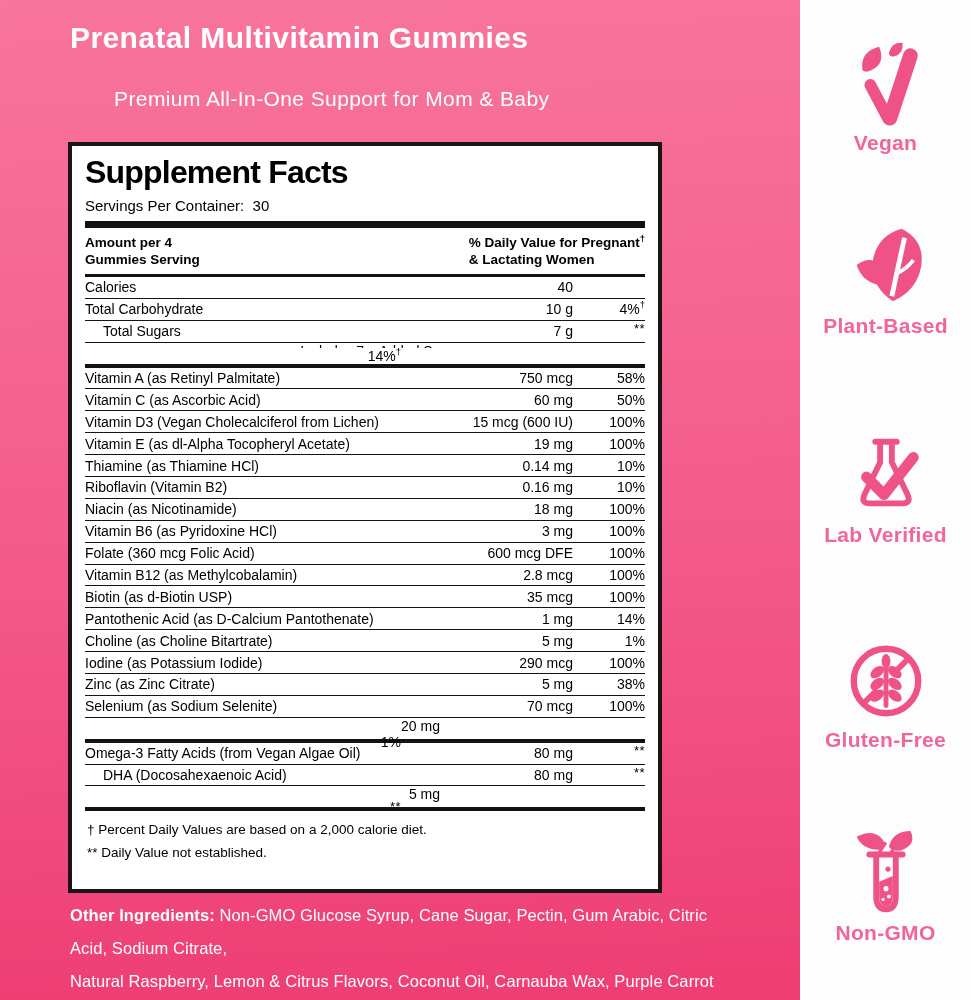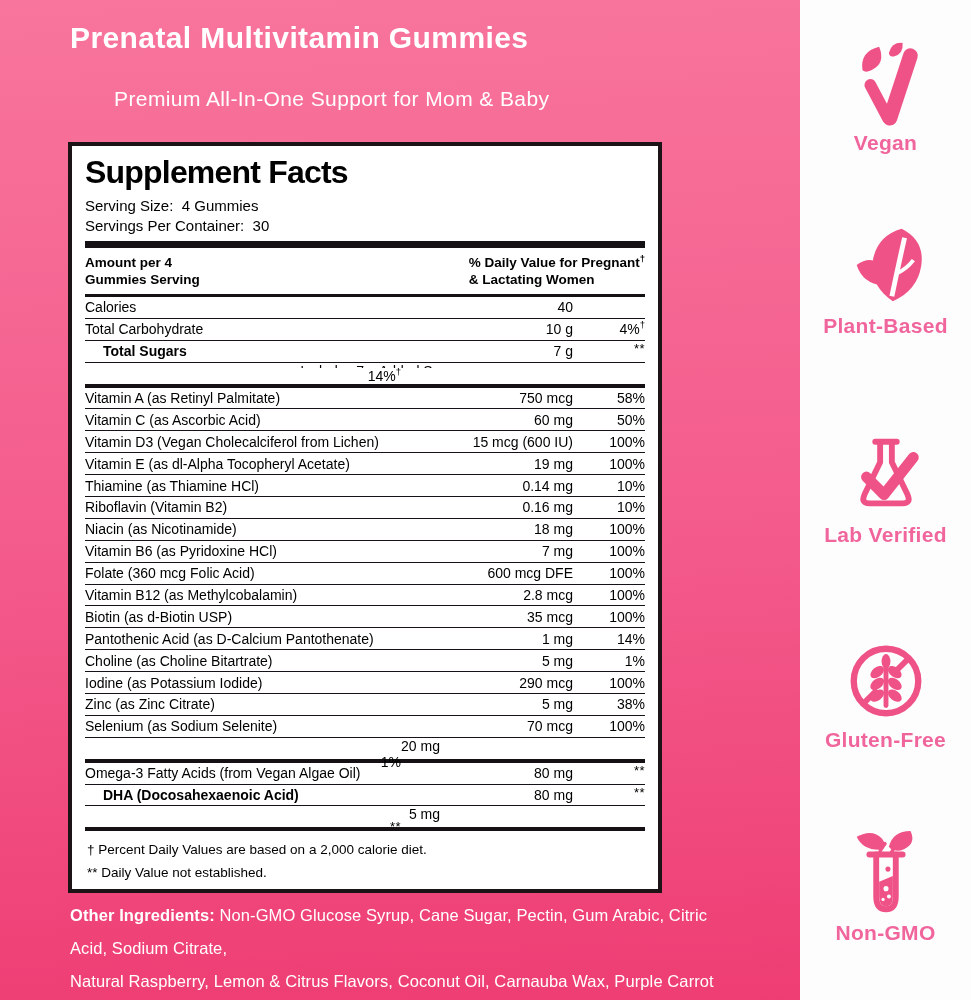--- a/index.html
+++ b/index.html
@@ -19,21 +19,21 @@
   .serving-line{font-size:15px;line-height:20px;white-space:pre-wrap;}
   .bar-heavy{height:7px;background:#141014;margin-top:5px;}
   .cols-header{display:flex;justify-content:space-between;align-items:flex-end;
     padding:6px 0 6px 0;border-bottom:3.5px solid #141014;
     font-size:13.5px;font-weight:bold;line-height:17px;}
   .cols-right{text-align:left;}
   .frow{display:flex;align-items:center;height:20.9px;font-size:14px;
     border-bottom:1.5px solid #17121a;}
   .frow.rule-thick{border-bottom-width:4.5px;border-bottom-color:#141014;flex-direction:column;}
   .cell-name{flex:1 1 auto;white-space:nowrap;overflow:hidden;}
-  .indent-1 .cell-name{padding-left:18px;font-weight:bold;}
+  .indent-1 .cell-name{padding-left:18px;}
   .indent-2 .cell-name{padding-left:38px;}
   .cell-amount{width:150px;text-align:right;white-space:nowrap;}
   .cell-pct{width:72px;text-align:right;white-space:nowrap;}
   .cell-pct sup,.daggerized sup{font-size:9.5px;line-height:0;}
   .stars{position:relative;top:-3px;font-size:13px;letter-spacing:.5px;}
   .footnotes{padding:9px 2px 0 2px;font-size:13.5px;line-height:20px;}
   .footnote + .footnote{margin-top:3px;}
   
   .other-ing{position:absolute;left:70px;top:899px;width:660px;color:#ffffff;
     font-size:16.5px;line-height:33px;letter-spacing:.1px;}
@@ -55,21 +55,20 @@
 </head>
 <body>
 
 <div class="canvas">
 
   <div class="brand-title">Prenatal Multivitamin Gummies</div>
   <div class="brand-subtitle">Premium All-In-One Support for Mom &amp; Baby</div>
 
   <div class="facts-panel">
     <div class="facts-title">Supplement Facts</div>
-    <div class="serving-line">Serving Size:  4 Gummies</div>
     <div class="serving-line">Servings Per Container:  30</div>
     <div class="bar-heavy"></div>
 
     <div class="cols-header">
       <div class="cols-left">
         <div>Amount per 4</div>
         <div>Gummies Serving</div>
       </div>
       <div class="cols-right">
         <div class="daggerized">% Daily Value for Pregnant<sup>†</sup></div>
@@ -128,21 +127,21 @@
     <div class="cell-amount">0.16 mg</div>
     <div class="cell-pct">10%</div>
   </div>
         <div class="frow rule-thin indent-0">
     <div class="cell-name">Niacin (as Nicotinamide)</div>
     <div class="cell-amount">18 mg</div>
     <div class="cell-pct">100%</div>
   </div>
         <div class="frow rule-thin indent-0">
     <div class="cell-name">Vitamin B6 (as Pyridoxine HCl)</div>
-    <div class="cell-amount">7 mg</div>
+    <div class="cell-amount">3 mg</div>
     <div class="cell-pct">100%</div>
   </div>
         <div class="frow rule-thin indent-0">
     <div class="cell-name">Folate (360 mcg Folic Acid)</div>
     <div class="cell-amount">600 mcg DFE</div>
     <div class="cell-pct">100%</div>
   </div>
         <div class="frow rule-thin indent-0">
     <div class="cell-name">Vitamin B12 (as Methylcobalamin)</div>
     <div class="cell-amount">2.8 mcg</div>

